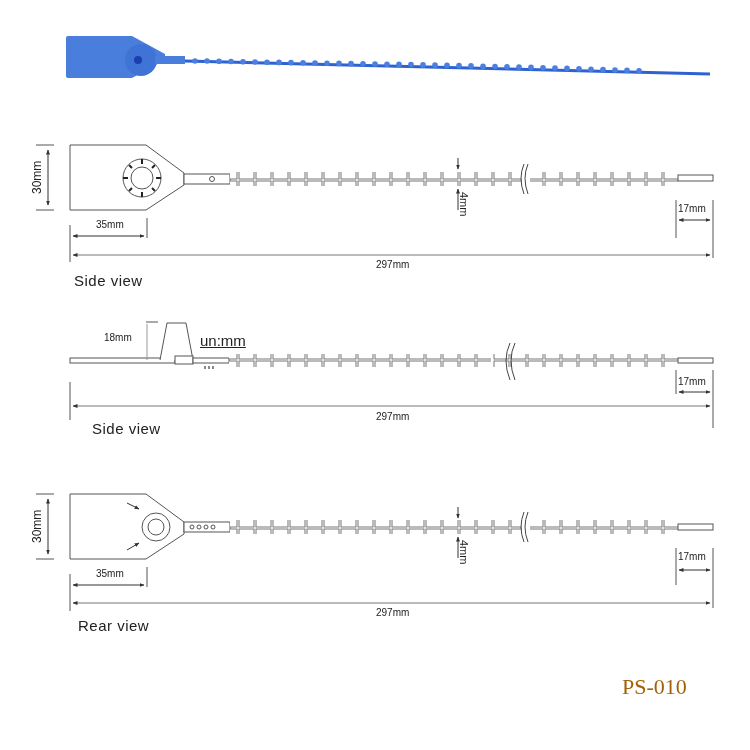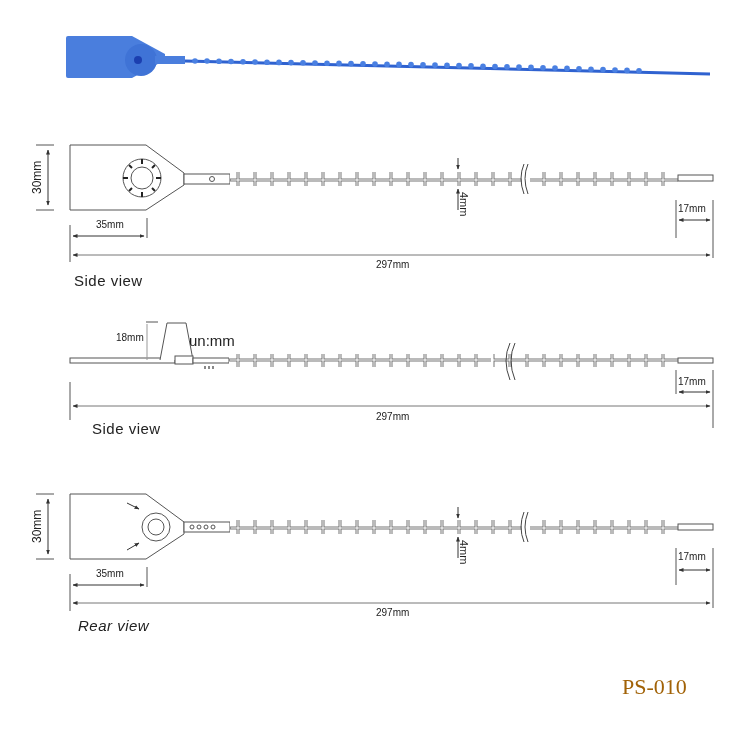--- a/index.html
+++ b/index.html
@@ -162,26 +162,26 @@
   </g>
 </svg>
 
 <div class="lbl dim-v" style="left:30px; top:194px;">30mm</div>
 <div class="lbl dim" style="left:96px; top:219px;">35mm</div>
 <div class="lbl dim" style="left:376px; top:259px;">297mm</div>
 <div class="lbl dim" style="left:678px; top:203px;">17mm</div>
 <div class="lbl dim-v-down" style="left:470px; top:192px;">4mm</div>
 <div class="lbl view-label" style="left:74px; top:272px;">Side view</div>
 
-<div class="lbl dim" style="left:116px; top:332px;">18mm</div>
-<div class="lbl unit" style="left:189px; top:332px;">un:mm</div>
+<div class="lbl dim" style="left:104px; top:332px;">18mm</div>
+<div class="lbl unit" style="left:200px; top:332px;text-decoration:underline;">un:mm</div>
 <div class="lbl dim" style="left:376px; top:411px;">297mm</div>
 <div class="lbl dim" style="left:678px; top:376px;">17mm</div>
 <div class="lbl view-label" style="left:80px; top:420px;margin-left:12px;">Side view</div>
 
 <div class="lbl dim-v" style="left:30px; top:543px;">30mm</div>
 <div class="lbl dim" style="left:96px; top:568px;">35mm</div>
 <div class="lbl dim" style="left:376px; top:607px;">297mm</div>
 <div class="lbl dim" style="left:678px; top:551px;">17mm</div>
 <div class="lbl dim-v-down" style="left:470px; top:540px;">4mm</div>
-<div class="lbl view-label" style="left:78px; top:617px;font-style:italic;">Rear view</div>
+<div class="lbl view-label" style="left:78px; top:617px;">Rear view</div>
 
 <div class="lbl model" style="left:622px; top:674px;">PS-010</div>
 
 </body></html>

